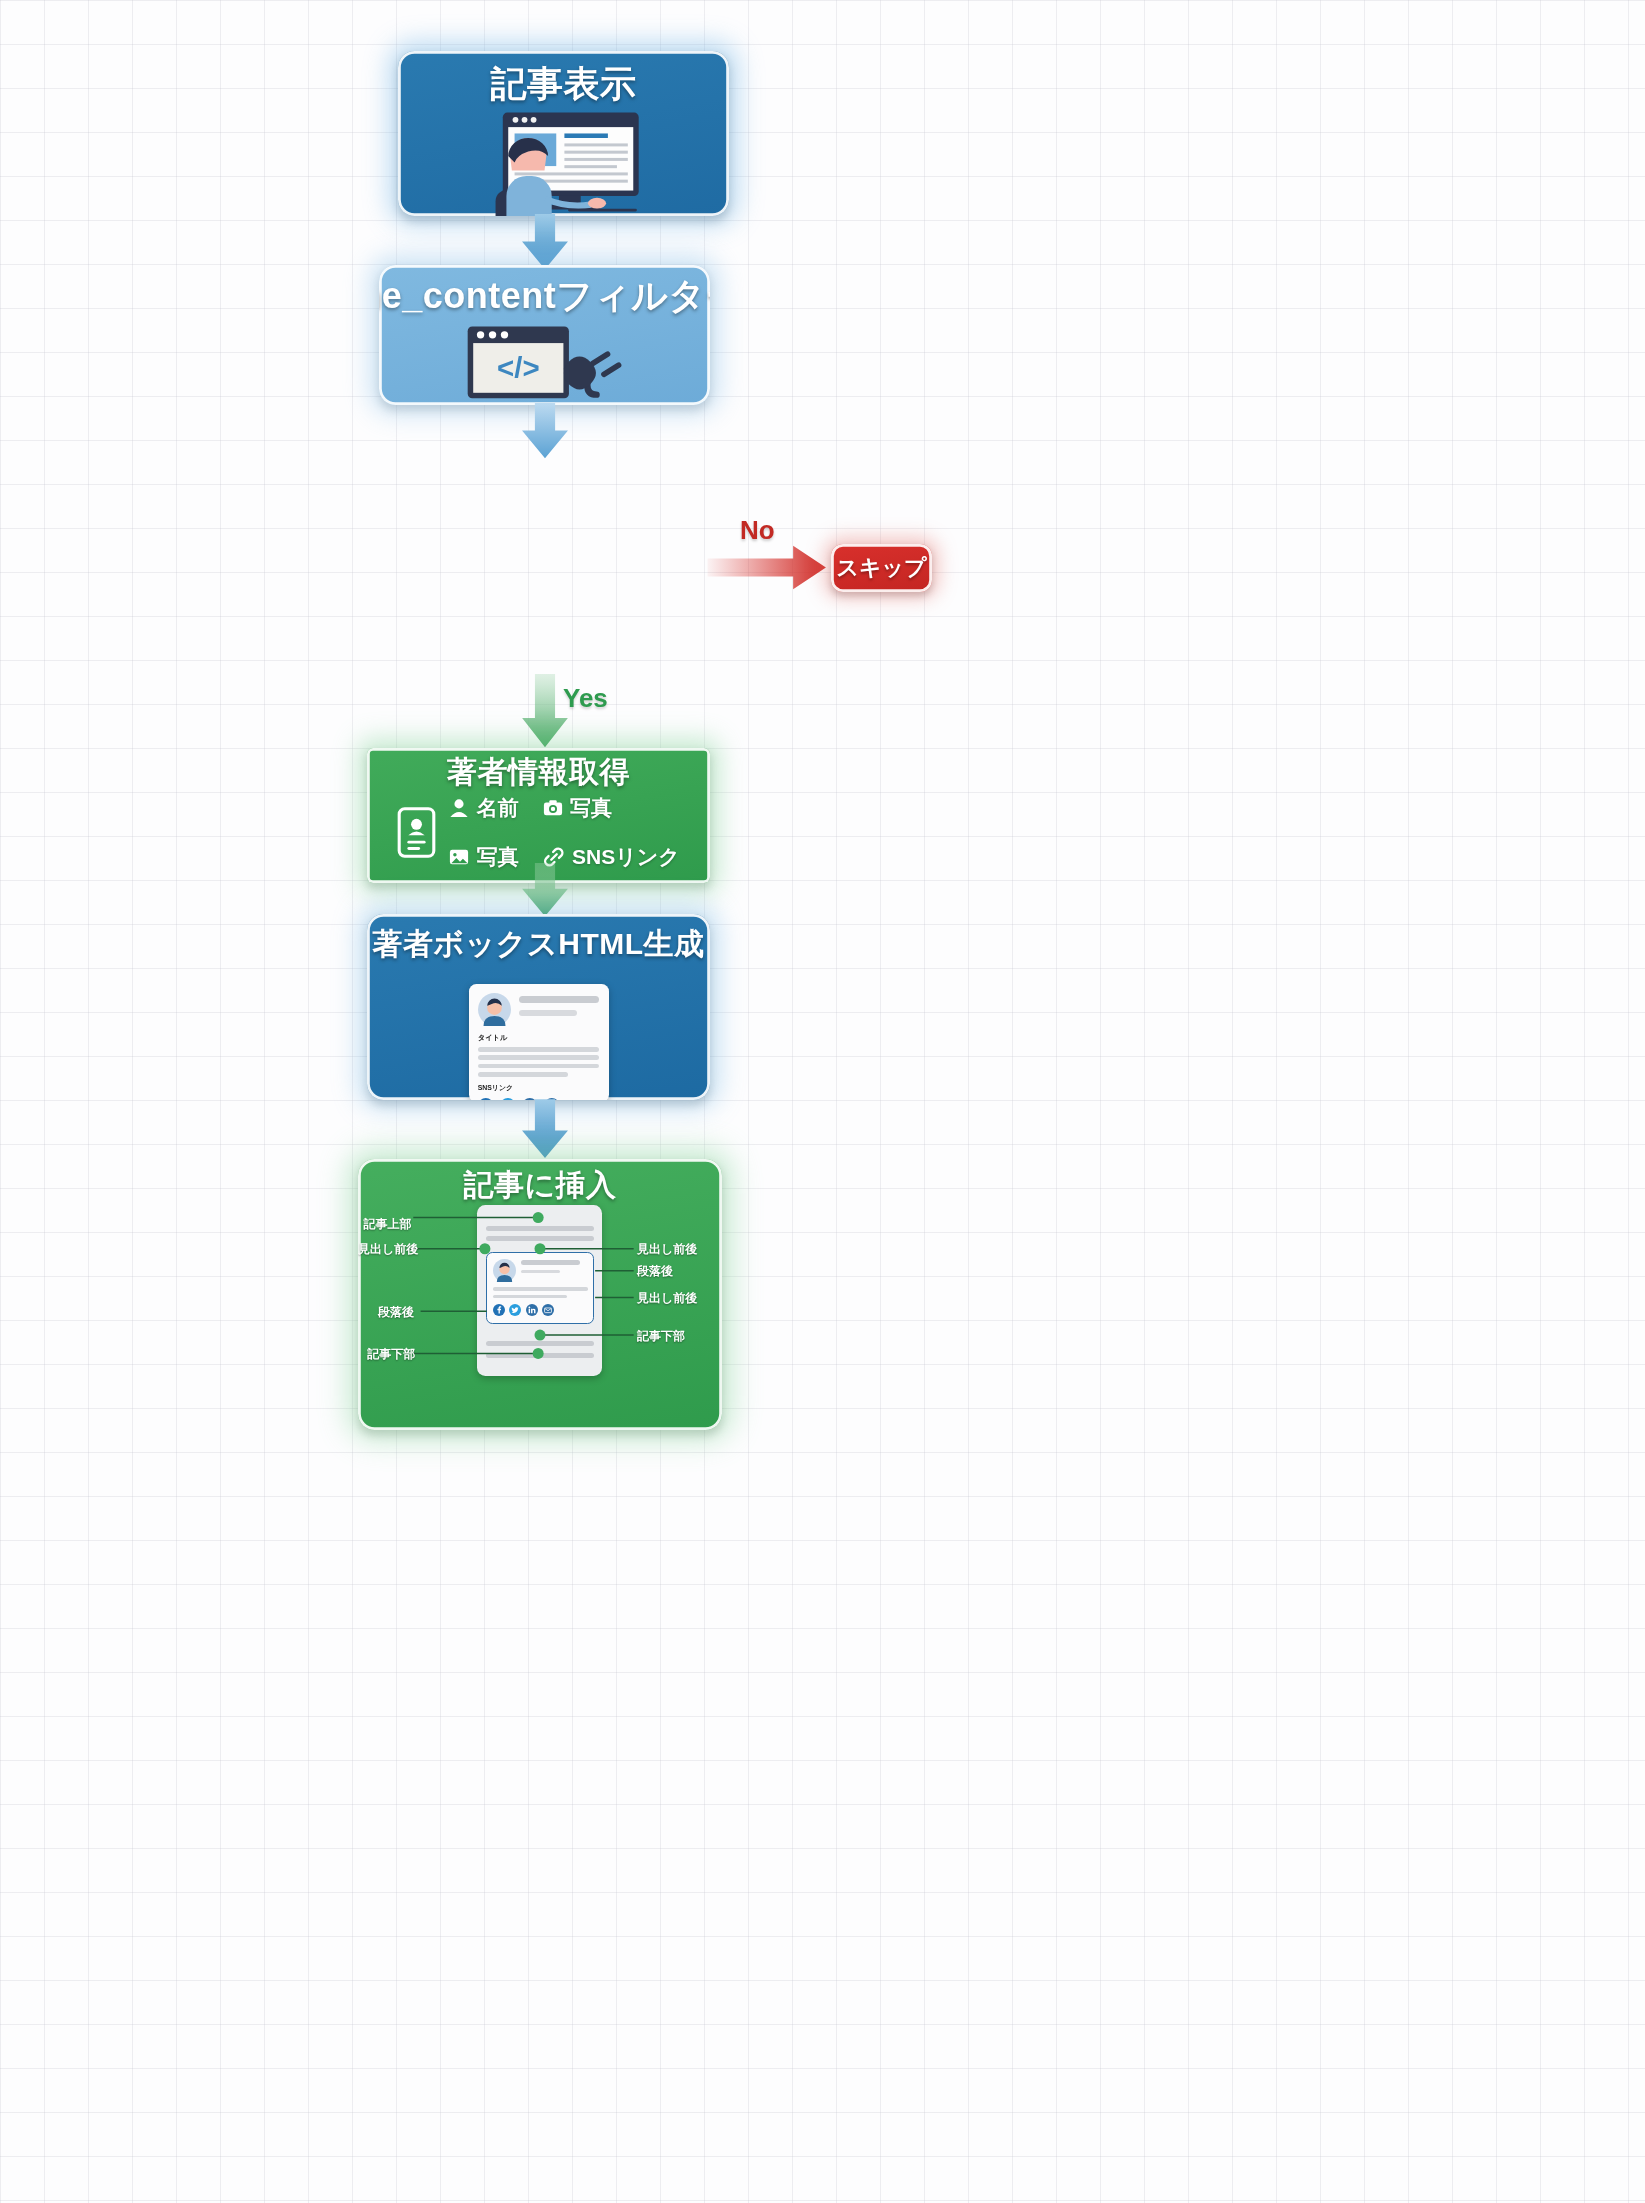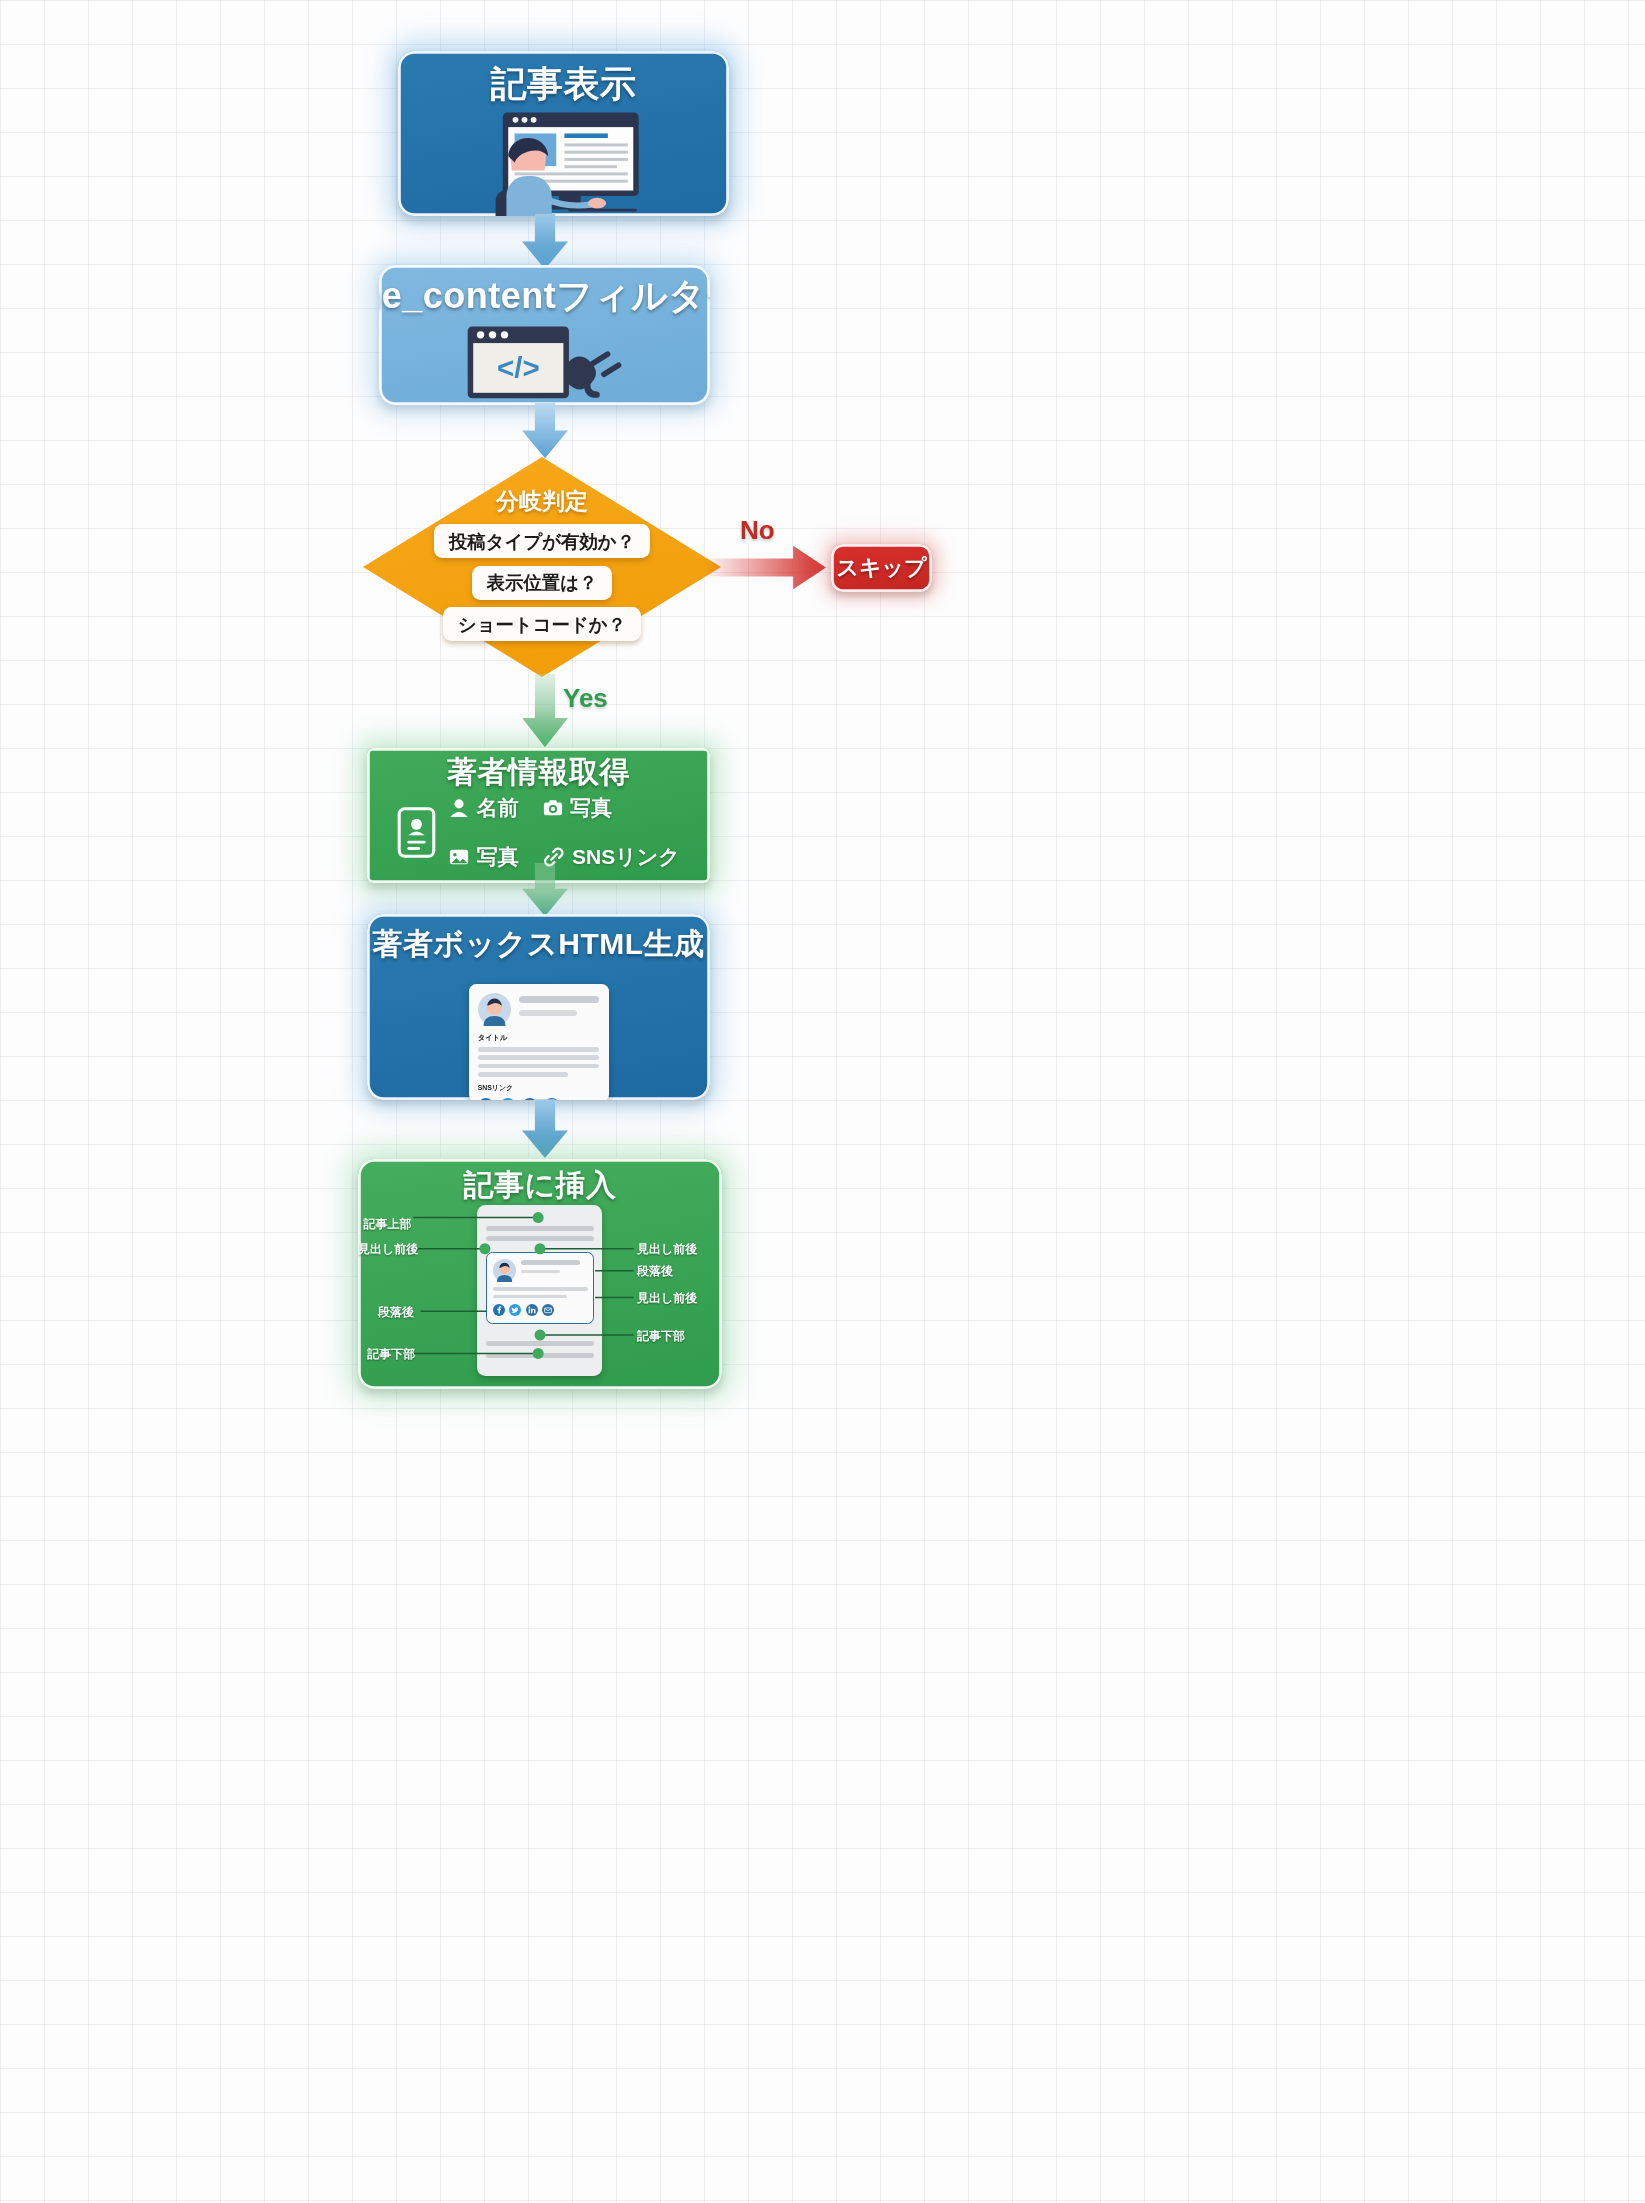--- a/index.html
+++ b/index.html
@@ -51,21 +51,21 @@
                 inset 0 0 0 2.8px rgba(255,255,255,.92);
     border-radius: 6px;
   }
   .box-d { 
     left: 367px; top: 914px; width: 343px; height: 186px;
     background: linear-gradient(170deg,#2a7ab0 0%,#1d6aa2 100%);
     box-shadow: 0 0 24px 9.2px rgba(130,190,232,.42), 0 4.6px 9.2px rgba(0,0,0,.2),
                 inset 0 0 0 2.8px rgba(255,255,255,.92);
   }
   .box-e { 
-    left: 358px; top: 1159px; width: 364px; height: 230px;
+    left: 358px; top: 1159px; width: 364px; height: 271px;
     background: linear-gradient(170deg,#45ae5e 0%,#2f9b4c 100%);
     box-shadow: 0 0 27.5px 11px rgba(140,215,160,.45), 0 4.6px 9.2px rgba(0,0,0,.2),
                 inset 0 0 0 2.8px rgba(255,255,255,.92);
   }
   .box-skip {
     left: 831px; top: 544px; width: 101px; height: 48px;
     background: linear-gradient(170deg,#d9302c 0%,#c32522 100%);
     border-radius: 12px;
     justify-content: center;
     box-shadow: 0 0 18.4px 7.3px rgba(230,130,125,.42), 0 3.7px 7.3px rgba(0,0,0,.22),
@@ -179,29 +179,20 @@
   <svg class="arrow" style="left:511px; top:403px;" width="68" height="57" viewBox="0 0 74 62">
     <defs>
         <linearGradient id="gb2" x1="0" y1="0" x2="0" y2="1">
       <stop offset="0" stop-color="#bcdaf0"></stop>
           <stop offset="1" stop-color="#5ba2d4"></stop>
         </linearGradient>
       </defs>
     <path d="M26 0 h22 v30 h14 L37 60 L12 30 h14z" fill="url(#gb2)"></path>
   </svg>
 
-  <div class="diamond-wrap">
-    <div class="diamond-shape"></div>
-    <div class="diamond-inner">
-      <div class="diamond-title">分岐判定</div>
-      <div class="pill">投稿タイプが有効か？</div>
-      <div class="pill">表示位置は？</div>
-      <div class="pill">ショートコードか？</div>
-    </div>
-  </div>
 
   <svg class="arrow" style="left:707px; top:542px;" width="124" height="51" viewBox="0 0 135 56">
     <defs>
         <linearGradient id="gr1" x1="0" y1="0" x2="1" y2="0">
       <stop offset="0" stop-color="#d9302c" stop-opacity="0.05"></stop>
           <stop offset="1" stop-color="#cf2b26"></stop>
         </linearGradient>
       </defs>
     <path d="M0 18 h94 v-14 l36 24 l-36 24 v-14 h-94z" fill="url(#gr1)"></path>
   </svg>

